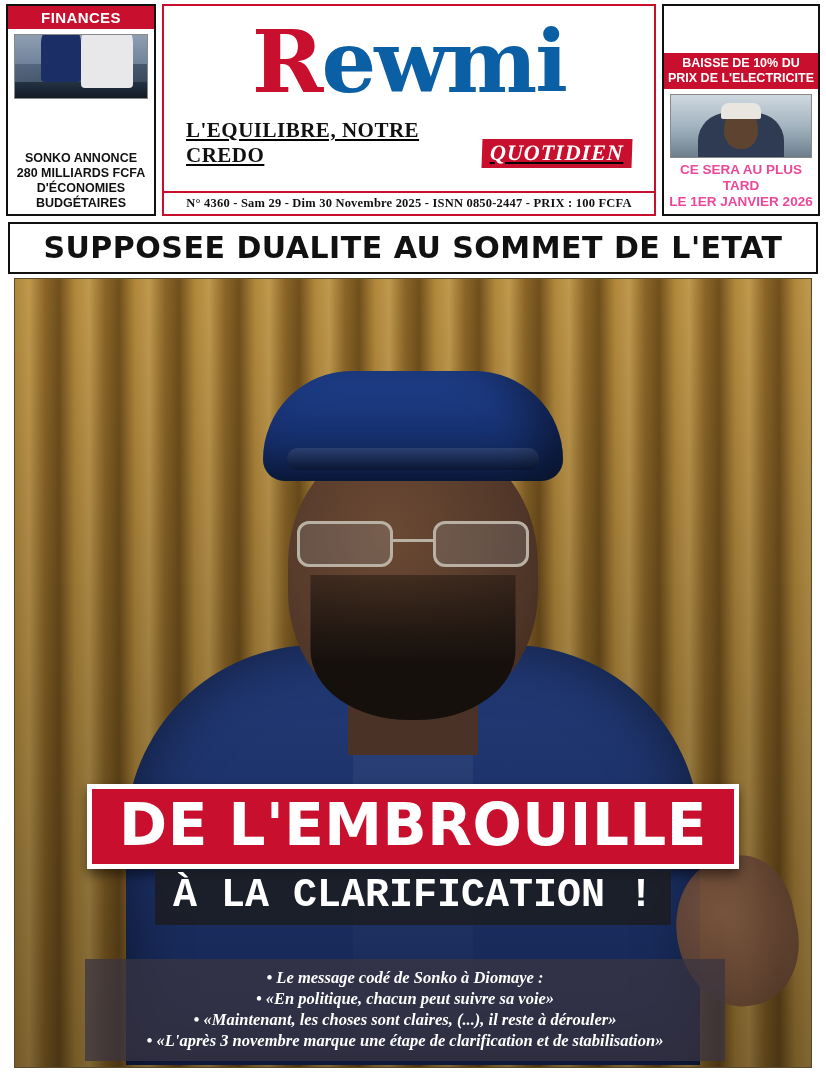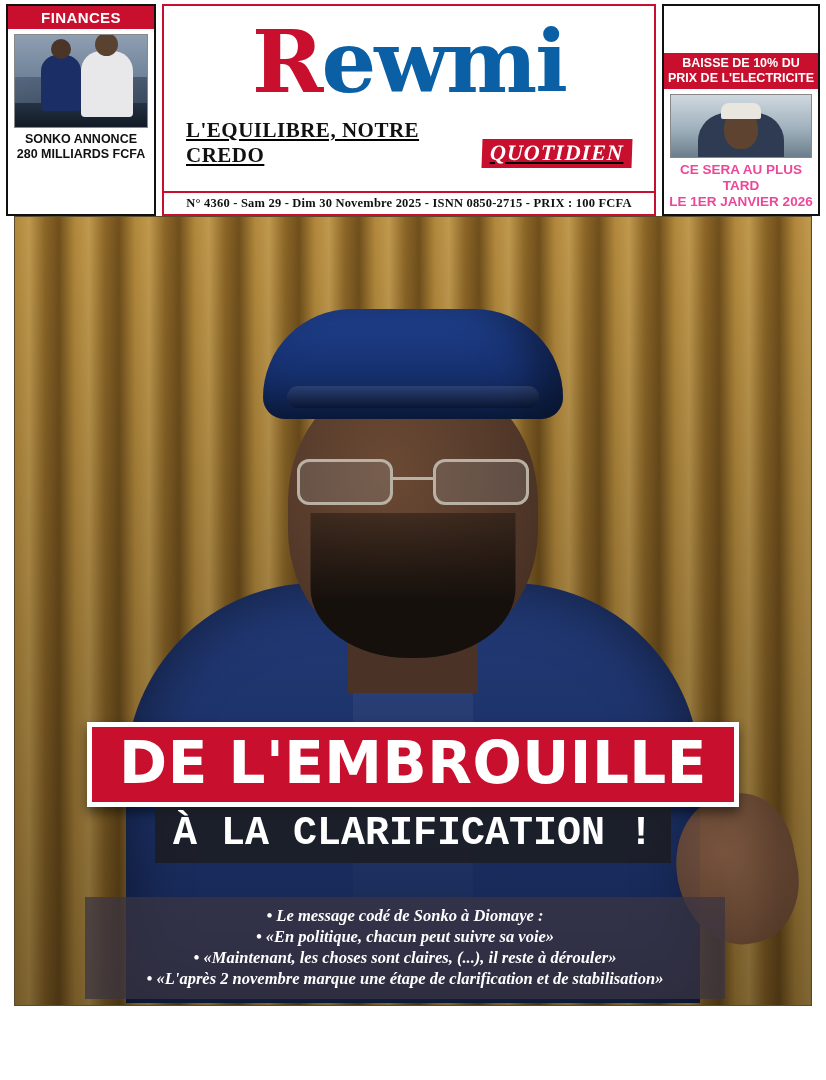--- a/index.html
+++ b/index.html
@@ -77,20 +77,21 @@
     background: #e8e8ea;
   }
   .photo-left .figB::before {
     content: ""; position: absolute; left: 14px; top: -18px;
     width: 23px; height: 23px; border-radius: 50%;
     background: #5a4231;
   }
   .teaser-left .lines {
     padding: 0 3px;
     text-align: center;
+    margin-top: 48px;
   }
   .teaser-left .lines div {
     font-weight: bold;
     font-size: 12.5px;
     line-height: 15px;
     color: #111;
     text-transform: uppercase;
   }
 
   
@@ -387,48 +388,52 @@
       <div class="kicker">FINANCES</div>
       <div class="photo-left">
         <div class="wall"></div>
         <div class="desk"></div>
         <div class="figA"></div>
         <div class="figB"></div>
       </div>
       <div class="lines">
         <div>SONKO ANNONCE</div>
         <div>280 MILLIARDS FCFA</div>
+        <div>D'ÉCONOMIES BUDGÉTAIRES</div>
       </div>
     </div>
 
     <div class="masthead">
       <div class="logo-wrap">
         <div class="logo-word"><span class="r">R</span><span class="ewmi">ewmi</span></div>
       </div>
       <div class="credo-row">
         <div class="credo">L'EQUILIBRE, NOTRE CREDO</div>
         <div class="quotidien">QUOTIDIEN</div>
       </div>
-      <div class="issue-bar">N° 4360 - Sam 29 - Dim 30 Novembre 2025 - ISNN 0850-2715 - PRIX : 100 FCFA</div>
+      <div class="issue-bar">N° 4360 - Sam 29 - Dim 30 Novembre 2025 - ISNN 0850-2447 - PRIX : 100 FCFA</div>
     </div>
 
     <div class="teaser-right">
       <div class="kicker">BAISSE DE 10% DU PRIX DE L'ELECTRICITE</div>
       <div class="photo-right">
         <div class="body"></div>
         <div class="head"></div>
         <div class="cap"></div>
       </div>
       <div class="lines">
         <div>CE SERA AU PLUS TARD</div>
         <div>LE 1ER JANVIER 2026</div>
       </div>
     </div>
   </div>
 
+  <div class="surtitle">
+    <span>SUPPOSEE DUALITE AU SOMMET DE L'ETAT</span>
+  </div>
 
   <div class="hero">
     <div class="curtain"></div>
     <div class="curtain-dark"></div>
 
     <div class="subject">
       <div class="shoulders"></div>
       <div class="neck"></div>
       <div class="face"></div>
       <div class="beard"></div>
@@ -446,17 +451,17 @@
     </div>
 
     <div class="headline2">
       <span>À LA CLARIFICATION !</span>
     </div>
 
     <ul class="bullets">
       <li>• Le message codé de Sonko à Diomaye :</li>
       <li>• «En politique, chacun peut suivre sa voie»</li>
       <li>• «Maintenant, les choses sont claires, (...), il reste à dérouler»</li>
-      <li>• «L'après 2 novembre marque une étape de clarification et de stabilisation»</li>
+      <li>• «L'après 3 novembre marque une étape de clarification et de stabilisation»</li>
     </ul>
   </div>
 
 </div>
 
 </body></html>

